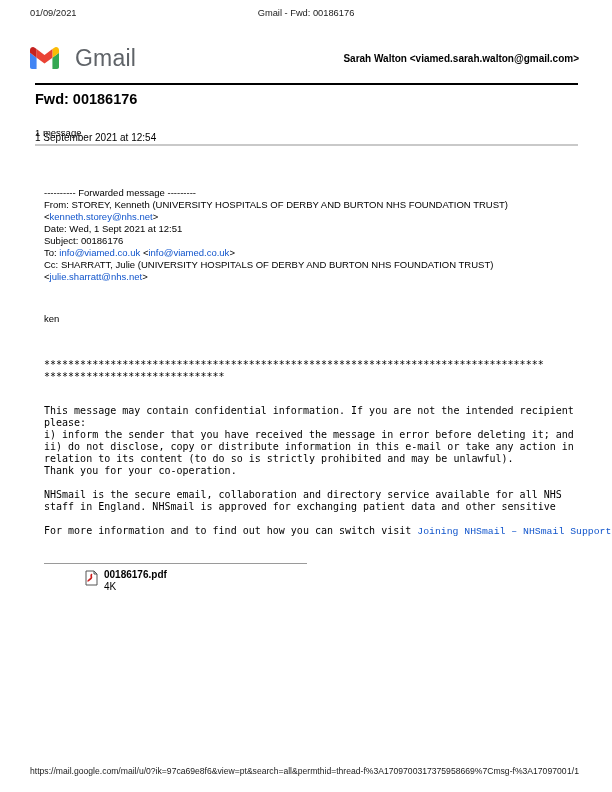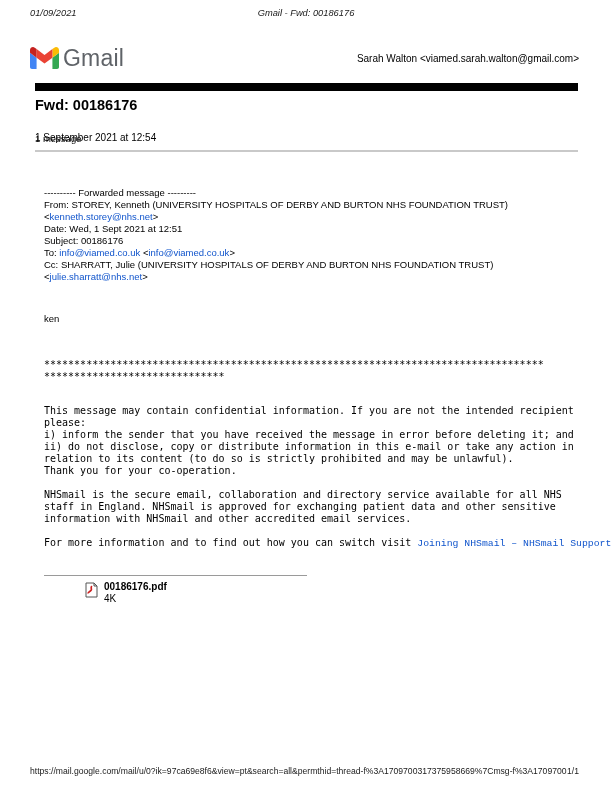--- a/index.html
+++ b/index.html
@@ -9,38 +9,38 @@
     height: 792px;
     background: #ffffff;
     font-family: "Liberation Sans", sans-serif;
     color: #000;
     overflow: hidden;
   }
 
   
   .print-header {
     position: absolute; top: 8px; left: 30px; right: 30px;
-    font-size: 9.3px; color: #1a1a1a; height: 12px; font-style: italic;
+    font-size: 9.3px; color: #1a1a1a; height: 12px;
   }
   .print-header .ph-date { position: absolute; left: 0; top: 0; }
   .print-header .ph-title { position: absolute; left: 0; right: 0; text-align: center; top: 0; }
 
   
   .masthead {
     position: absolute; top: 44px; left: 30px; right: 33px;
     display: flex; justify-content: space-between; align-items: center; height: 28px;
   }
-  .logo-group { display: flex; align-items: center; gap: 4px; }
+  .logo-group { display: flex; align-items: center; gap: 16px; }
   .gmail-wordmark { font-size: 23px; color: #5f6368; letter-spacing: 0.2px; }
-  .account-line { font-size: 10px; font-weight: normal; text-align: center; }
+  .account-line { font-size: 10px; font-weight: bold; text-align: center; }
 
   
   .subject-block {
     position: absolute; top: 83px; left: 35px; right: 34px;
-    border-top: 8px solid #000000; border-bottom: 2px solid #c9c9c9;
+    border-top: 2px solid #000000; border-bottom: 2px solid #c9c9c9;
     padding: 6px 0 6px 0;
   }
   .subject-title { font-size: 14.5px; font-weight: bold; line-height: 16px; }
   .message-count { font-size: 9.5px; margin-top: 20px; }
 
   
   .msg-header {
     position: absolute; top: 132px; left: 35px; right: 34px;
     display: flex; justify-content: space-between;
     font-size: 10px; line-height: 12.5px;
@@ -139,21 +139,20 @@
       <div class="mono">please:</div>
       <div class="mono">i) inform the sender that you have received the message in error before deleting it; and</div>
       <div class="mono">ii) do not disclose, copy or distribute information in this e-mail or take any action in</div>
       <div class="mono">relation to its content (to do so is strictly prohibited and may be unlawful).</div>
       <div class="mono">Thank you for your co-operation.</div>
     </div>
 
     <div class="nhsmail-block">
       <div class="mono">NHSmail is the secure email, collaboration and directory service available for all NHS</div>
       <div class="mono">staff in England. NHSmail is approved for exchanging patient data and other sensitive</div>
-      <div class="mono">information with NHSmail and other accredited email services.</div>
     </div>
 
     <div class="switch-line mono"><span>For more information and to find out how you can switch visit </span><a class="switch-link">Joining NHSmail – NHSmail Support</a></div>
 
     <div class="attachment-section">
       <div class="attachment-row">
         <span style="display:inline-block; line-height:0; margin-top:1px;">
           <svg width="13" height="16" viewBox="0 0 13 16" xmlns="http://www.w3.org/2000/svg">
             <path d="M1 1h8l3 3v11H1z" fill="#ffffff" stroke="#555" stroke-width="1"></path>
             <path d="M9 1l3 3H9z" fill="#e8e8e8" stroke="#555" stroke-width="1"></path>

